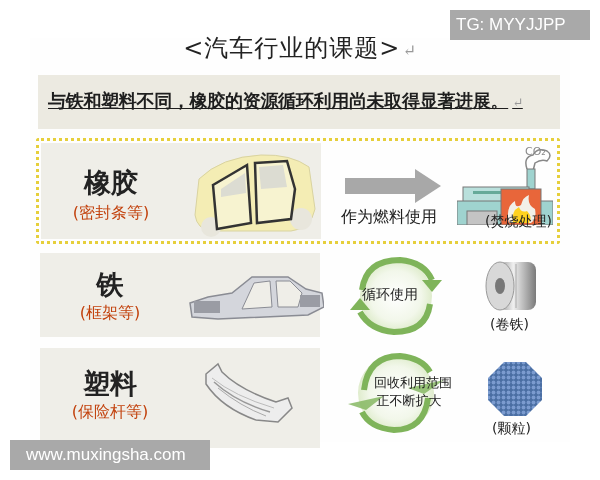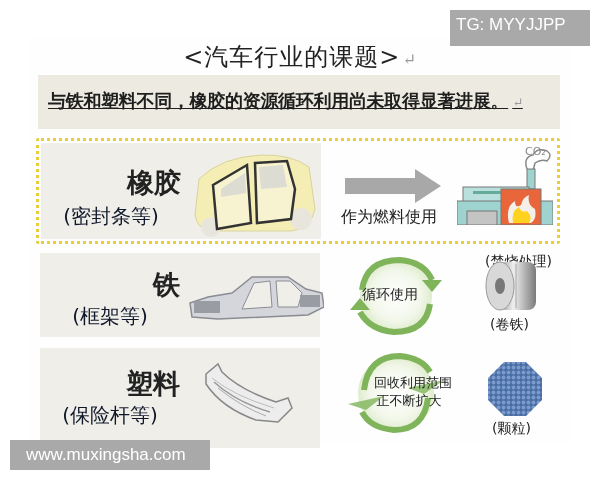--- a/index.html
+++ b/index.html
@@ -1,45 +1,45 @@
 <!DOCTYPE html>
 <html><head>
 <meta charset="utf-8">
 <style>
   html, body { margin:0; padding:0; }
   body { width:600px; height:480px; background:#ffffff; position:relative; overflow:hidden;
          font-family:"DejaVu Sans", sans-serif; color:#1a1a1a; }
   .page { position:absolute; left:30px; top:38px; width:540px; height:404px; background:#fefefe; }
-  .title { position:absolute; left:0; width:600px; top:41px; text-align:center;
+  .title { position:absolute; left:0; width:600px; top:32px; text-align:center;
            font-family:"DejaVu Serif", serif; font-size:24px; letter-spacing:1px; color:#222; }
   .title .ret { color:#999; font-size:16px; margin-left:2px; }
   .banner { position:absolute; left:38px; top:75px; width:522px; height:54px; background:#eceae1; }
   .banner-text { position:absolute; left:10px; top:14px; font-family:"DejaVu Serif", serif;
                  font-size:18px; font-weight:bold; color:#1e1e1e; white-space:nowrap; letter-spacing:-0.3px;text-decoration:underline; }
   .banner-text .ret { color:#999; font-weight:normal; font-size:13px; margin-left:4px; }
 
   .row { position:absolute; left:36px; width:524px; }
   .row.rubber { top:138px; height:106px; border:3px dotted #e6cf3b; box-sizing:border-box; border-radius:3px; }
   .row.iron { top:252px; height:86px; }
   .row.plastic { top:346px; height:92px; }
 
   .left-panel { position:absolute; left:4px; top:3px; width:280px; background:#efeee8; }
   .row.rubber .left-panel { left:2px; top:2px; height:96px; width:280px; }
   .row.iron .left-panel { height:84px; top:1px; }
   .row.plastic .left-panel { height:100px; top:2px; }
 
-  .mat-name { position:absolute; left:0; width:140px; text-align:right; font-size:27px; font-weight:bold; color:#222; }
-  .mat-sub { position:absolute; left:0; width:140px; text-align:center; font-size:20px; color:#0f172a; }
+  .mat-name { position:absolute; left:0; width:140px; text-align:center; font-size:27px; font-weight:bold; color:#222; }
+  .mat-sub { position:absolute; left:0; width:140px; text-align:center; font-size:16px; color:#c2410c; }
 
   .right-area { position:absolute; left:290px; top:0; width:230px; height:100%; }
   .caption { position:absolute; font-size:14px; color:#222; white-space:nowrap; }
   .arrow-label { font-size:16px; }
 
   .watermark { position:absolute; background:#a9a9a9; color:#ffffff; font-family:"Liberation Sans", sans-serif; }
-  .wm-top { left:450px; top:10px; width:140px; height:36px; font-size:17px; line-height:30px; padding-left:6px; box-sizing:border-box; }
+  .wm-top { left:450px; top:10px; width:140px; height:30px; font-size:17px; line-height:30px; padding-left:6px; box-sizing:border-box; }
   .wm-bottom { left:10px; top:440px; width:200px; height:30px; font-size:17px; line-height:30px; padding-left:16px; box-sizing:border-box; }
   svg { display:block; }
 </style>
 </head>
 <body>
 
 <div class="page"></div>
 
 <div class="title">
   <span>&lt;汽车行业的课题&gt;</span><span class="ret">↵</span>
@@ -82,21 +82,21 @@
         <rect x="6" y="40" width="66" height="16" fill="#b9e0dc" stroke="#777" stroke-width="1"></rect>
         <rect x="16" y="44" width="40" height="3" fill="#6a9"></rect>
         <rect x="0" y="54" width="96" height="24" fill="#9fd3cf" stroke="#777" stroke-width="1"></rect>
         <rect x="10" y="64" width="30" height="14" fill="#c4c4c4" stroke="#777" stroke-width="1"></rect>
         <rect x="44" y="42" width="40" height="36" fill="#e8663a" stroke="#777" stroke-width="1"></rect>
         <path d="M52 76 Q48 60 58 54 Q58 62 64 58 Q66 50 72 48 Q70 58 78 62 Q80 72 74 76 Z" fill="#f2f0e8"></path>
         <path d="M56 76 Q54 64 62 60 Q64 66 70 64 Q76 70 72 76 Z" fill="#ffd21f"></path>
       </svg>
     </div>
     <div class="caption" style="left:196px; top:4px; font-size:11px; color:#888;">CO₂</div>
-    <div class="caption" style="left:156px; top:72px;margin-top:40px;">(焚烧处理)</div>
+    <div class="caption" style="left:156px; top:72px;">(焚烧处理)</div>
   </div>
 </div>
 
 <div class="row iron">
   <div class="left-panel">
     <div class="mat-name" style="top:14px;">铁</div>
     <div class="mat-sub" style="top:50px;">(框架等)</div>
     <div style="position:absolute; left:148px; top:20px;">
       <svg width="136" height="50" viewBox="0 0 136 50">
         <path d="M2 30 L20 24 L44 20 L64 4 L100 4 L118 16 L134 20 L136 34 L120 42 L30 46 L4 44 Z" fill="#d4d6dc" stroke="#8a8c94" stroke-width="1.5"></path>

